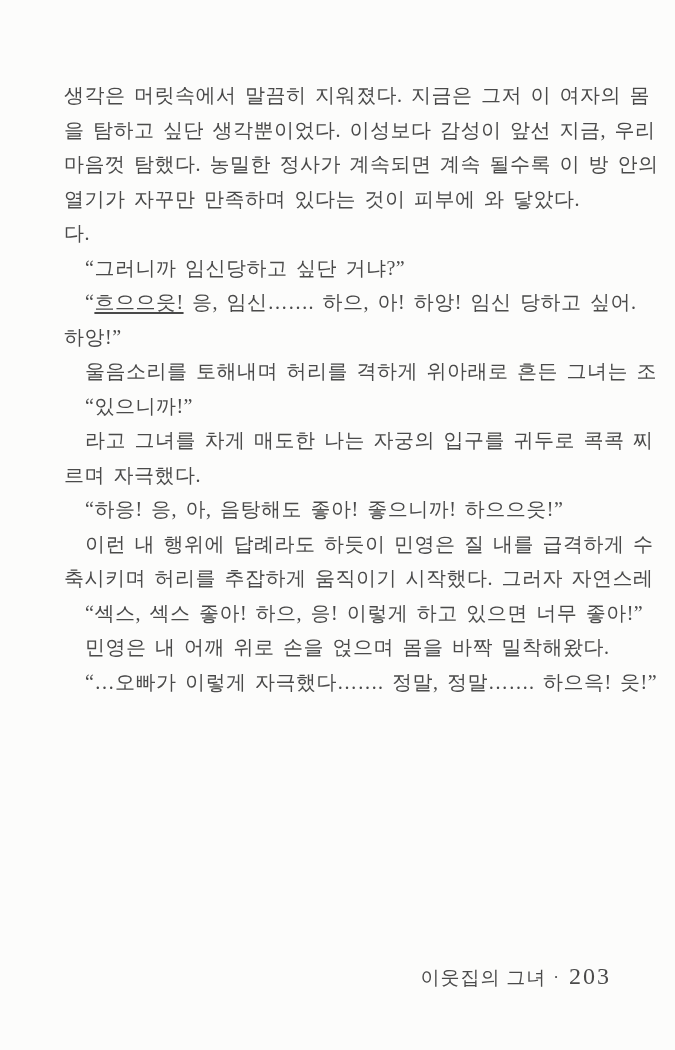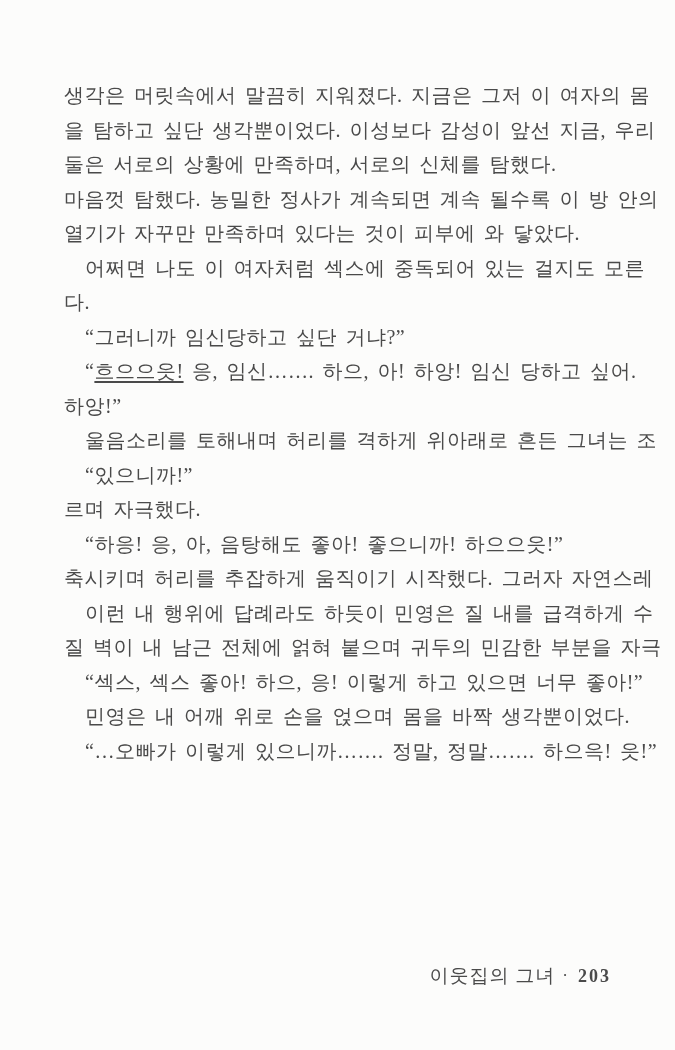--- a/index.html
+++ b/index.html
@@ -55,50 +55,47 @@
     white-space: nowrap;
     color: var(--ink);
   }
   .footer .dot {
     display: inline-block;
     margin: 0 9px 0 7px;
     font-size: 17px;
     vertical-align: 1px;
   }
   .footer .pagenum {
-    font-size: 18px;
+    font-size: 24px;
     letter-spacing: 2px;
-    font-weight: bold;
   }
 </style>
 </head>
 <body>
 
 <div class="page">
 
   <div class="text-block">
       <div class="line justify">생각은 머릿속에서 말끔히 지워졌다. 지금은 그저 이 여자의 몸</div>
       <div class="line justify">을 탐하고 싶단 생각뿐이었다. 이성보다 감성이 앞선 지금, 우리</div>
-      <div class="line">둘은 서로의 상황에 만족하며, 서로의 신체를 탐했다.</div>
       <div class="line justify">마음껏 탐했다. 농밀한 정사가 계속되면 계속 될수록 이 방 안의</div>
       <div class="line">열기가 자꾸만 만족하며 있다는 것이 피부에 와 닿았다.</div>
-      <div class="line indent justify">어쩌면 나도 이 여자처럼 섹스에 중독되어 있는 걸지도 모른</div>
       <div class="line">다.</div>
       <div class="line indent">“그러니까 임신당하고 싶단 거냐?”</div>
       <div class="line indent justify"><span class="">“</span><span class="underline">흐으으읏!</span><span class=""> 응, 임신……. 하으, 아! 하앙! 임신 당하고 싶어.</span></div>
       <div class="line">하앙!”</div>
       <div class="line indent justify">울음소리를 토해내며 허리를 격하게 위아래로 흔든 그녀는 조</div>
       <div class="line indent">“있으니까!”</div>
+      <div class="line indent justify">라고 그녀를 차게 매도한 나는 자궁의 입구를 귀두로 콕콕 찌</div>
       <div class="line">르며 자극했다.</div>
       <div class="line indent">“하응! 응, 아, 음탕해도 좋아! 좋으니까! 하으으읏!”</div>
+      <div class="line indent justify">이런 내 행위에 답례라도 하듯이 민영은 질 내를 급격하게 수</div>
       <div class="line justify">축시키며 허리를 추잡하게 움직이기 시작했다. 그러자 자연스레</div>
-      <div class="line indent justify">이런 내 행위에 답례라도 하듯이 민영은 질 내를 급격하게 수</div>
-      <div class="line justify">질 벽이 내 남근 전체에 얽혀 붙으며 귀두의 민감한 부분을 자극</div>
       <div class="line indent justify">“섹스, 섹스 좋아! 하으, 응! 이렇게 하고 있으면 너무 좋아!”</div>
-      <div class="line indent">민영은 내 어깨 위로 손을 얹으며 몸을 바짝 생각뿐이었다.</div>
-      <div class="line indent justify">“…오빠가 이렇게 있으니까……. 정말, 정말……. 하으윽! 읏!”</div>
+      <div class="line indent">민영은 내 어깨 위로 손을 얹으며 몸을 바짝 밀착해왔다.</div>
+      <div class="line indent justify">“…오빠가 이렇게 자극했다……. 정말, 정말……. 하으윽! 읏!”</div>
     </div>
 
   <div class="footer">
     <span>이웃집의 그녀</span><span class="dot">·</span><span class="pagenum">203</span>
   </div>
 
 </div>
 
 </body></html>

